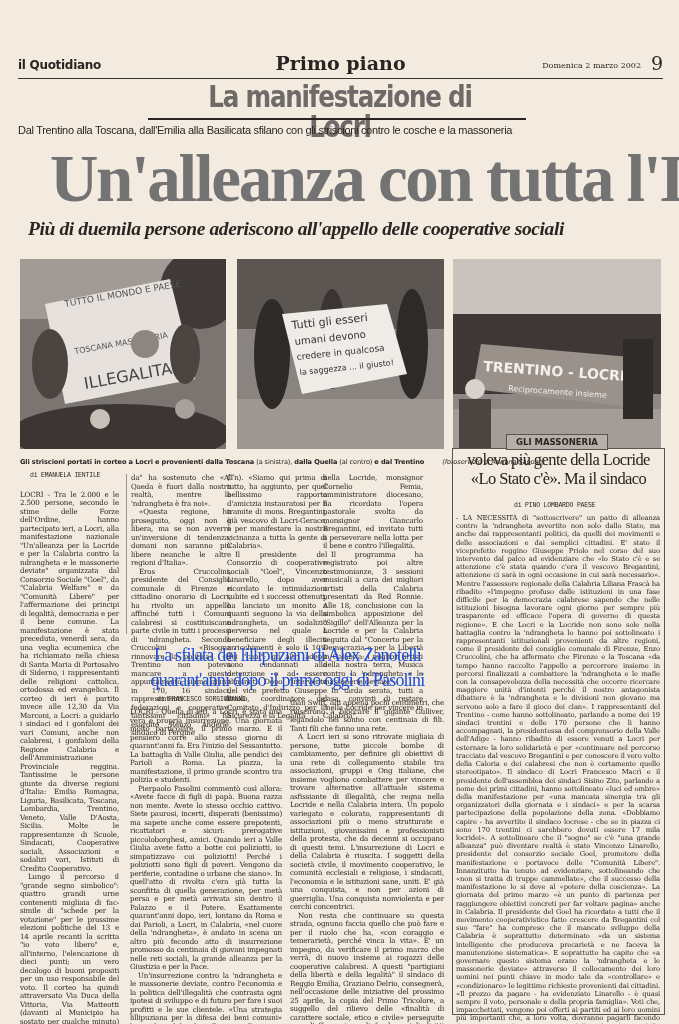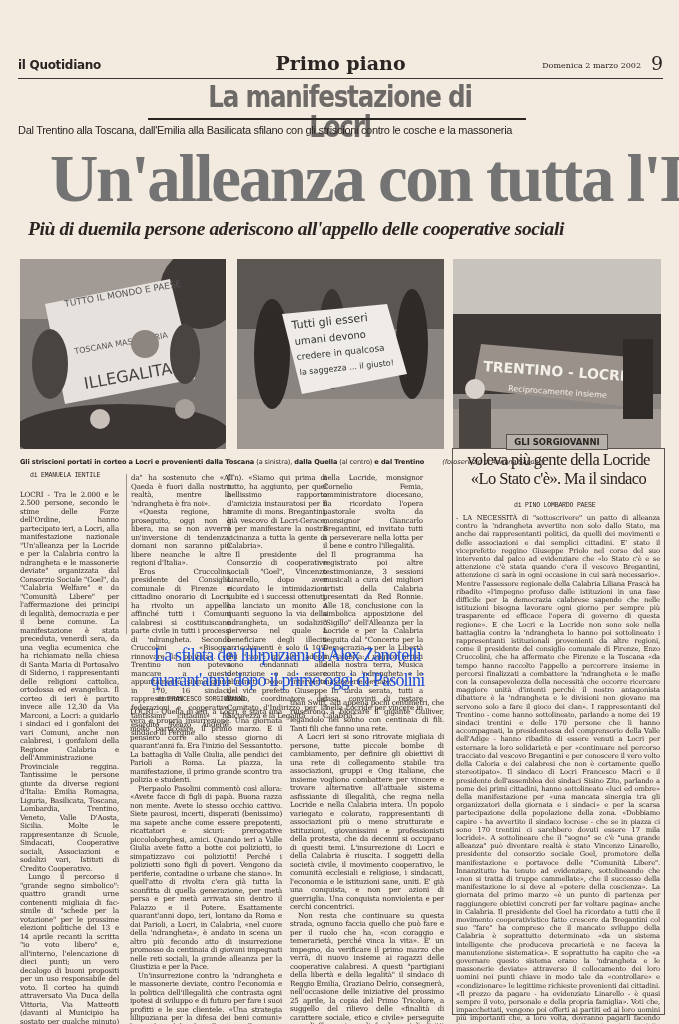--- a/index.html
+++ b/index.html
@@ -166,21 +166,21 @@
     <p>Pierpaolo Pasolini commentò così allora: «Avete facce di figli di papà. Buona razza non mente. Avete lo stesso occhio cattivo. Siete paurosi, incerti, disperati (benissimo) ma sapete anche come essere prepotenti, ricattatori e sicuri: prerogative piccoloborghesi, amici. Quando ieri a Valle Giulia avete fatto a botte coi poliziotti, io simpatizzavo coi poliziotti! Perché i poliziotti sono figli di poveri. Vengono da periferie, contadine o urbane che siano». In quell'atto di rivolta c'era già tutta la sconfitta di quella generazione, per metà persa e per metà arrivata sin dentro il Palazzo e il Potere. Esattamente quarant'anni dopo, ieri, lontano da Roma e dai Parioli, a Locri, in Calabria, «nel cuore della 'ndrangheta», è andato in scena un altro più fecondo atto di insurrezione promosso da centinaia di giovani impegnati nelle reti sociali, la grande alleanza per la Giustizia e per la Pace.</p>
     <p>Un'insurrezione contro la 'ndrangheta e le massonerie deviate, contro l'economia e la politica dell'illegalità che contrasta ogni ipotesi di sviluppo e di futuro per fare i suoi profitti e le sue clientele. «Una strategia lillipuziana per la difesa dei beni comuni» ha gridato dal palco allestito nella piazza principale di Locri il padre comboniano Alex Zanotelli. Sì, proprio come i minuscoli uomini della favola di Jona-</p>
   </div>
   <div class="col c6">
     <p class="first">than Swift, alti appena pochi centimetri, che riuscirono a bloccare il gigante Gulliver, legandolo nel sonno con centinaia di fili. Tanti fili che fanno una rete.</p>
     <p>A Locri ieri si sono ritrovate migliaia di persone, tutte piccole bombe di cambiamento, per definire gli obiettivi di una rete di collegamento stabile tra associazioni, gruppi e Ong italiane, che insieme vogliono combattere per vincere e trovare alternative all'attuale sistema asfissiante di illegalità, che regna nella Locride e nella Calabria intera. Un popolo variegato e colorato, rappresentanti di associazioni più o meno strutturate e istituzioni, giovanissimi e professionisti della protesta, che da decenni si occupano di questi temi. L'insurrezione di Locri e della Calabria è riuscita. I soggetti della società civile, il movimento cooperativo, le comunità ecclesiali e religiose, i sindacati, l'economia e le istituzioni sane, uniti. E' già una conquista, e non per azioni di guerriglia. Una conquista nonviolenta e per cerchi concentrici.</p>
     <p>Non resta che continuare su questa strada, ognuno faccia quello che può fare e per il ruolo che ha, «con coraggio e temerarietà, perché vinca la vita». E' un impegno, da verificare il primo marzo che verrà, di nuovo insieme ai ragazzi delle cooperative calabresi. A questi "partigiani della libertà e della legalità" il sindaco di Reggio Emilia, Graziano Delrio, consegnerà, nell'occasione delle iniziative del prossimo 25 aprile, la copia del Primo Tricolore, a suggello del rilievo delle «finalità di carattere sociale, etico e civile» perseguite per «l'affermazione di fondamentali diritti costituzionali di democrazia, libertà». Il sogno avviato nella Locride può e deve andare avanti. E' già un segno.</p>
   </div>
 
   <div class="box"></div>
-  <div class="box-tag">GLI SORGIOVANNI</div>
+  <div class="box-tag">GLI MASSONERIA</div>
   <div class="box-title">
     <div>voleva più gente della Locride</div>
     <div>«Lo Stato c'è». Ma il sindaco</div>
   </div>
   <div class="box-byline byline">di PINO LOMBARDO PAESE</div>
   <div class="col c7">
     <p class="first">- LA NECESSITÀ di "sottoscrivere" un patto di alleanza contro la 'ndrangheta avvertito non solo dallo Stato, ma anche dai rappresentanti politici, da quelli dei movimenti e delle associazioni e dai semplici cittadini. E' stato il viceprefetto reggino Giuseppe Priolo nel corso del suo intervento dal palco ad evidenziare che «lo Stato c'è e se attenzione c'è stata quando c'era il vescovo Bregantini, attenzione ci sarà in ogni occasione in cui sarà necessario». Mentre l'assessore regionale della Calabria Liliana Frascà ha ribadito «l'impegno profuso dalle istituzioni in una fase difficile per la democrazia calabrese sapendo che nelle istituzioni bisogna lavorare ogni giorno per sempre più trasparente ed efficace l'opera di governo di questa regione». E che Locri e la Locride non sono sole nella battaglia contro la 'ndrangheta lo hanno poi sottolineato i rappresentanti istituzionali provenienti da altre regioni, come il presidente del consiglio comunale di Firenze, Enzo Cruccolini, che ha affermato che Firenze e la Toscana «da tempo hanno raccolto l'appello a percorrere insieme in percorsi finalizzati a combattere la 'ndrangheta e le mafie con la consapevolezza della necessità che occorre ricercare maggiore unità d'intenti perché il nostro antagonista dibattere è la 'ndrangheta e le divisioni non giovano ma servono solo a fare il gioco dei clan». I rappresentanti del Trentino - come hanno sottolineato, parlando a nome dei 19 sindaci trentini e delle 170 persone che li hanno accompagnati, la presidentessa del comprensorio della Valle dell'Adige - hanno ribadito di essere venuti a Locri per esternare la loro solidarietà e per «continuare nel percorso tracciato dal vescovo Bregantini e per conoscere il vero volto della Caloria e dei calabresi che non è certamente quello stereotipato». Il sindaco di Locri Francesco Macrì e il presidente dell'assemblea dei sindaci Sisino Zito, parlando a nome dei primi cittadini, hanno sottolineato «luci ed ombre» della manifestazione per «una mancata sinergia tra gli organizzatori della giornata e i sindaci» e per la scarsa partecipazione della popolazione della zona. «Dobbiamo capire - ha avvertito il sindaco locrese - che se in piazza ci sono 170 trentini ci sarebbero dovuti essere 17 mila locridei». A sottolineare che il "sogno" se c'è "una grande alleanza" può diventare realtà è stato Vincenzo Linarello, presidente del consorzio sociale Goel, promotore della manifestazione e portavoce delle "Comunità Libere". Innanzitutto ha tenuto ad evidenziare, sottolineando che «non si tratta di truppe cammellate», che il successo della manifestazione lo si deve al «potere della coscienza». La giornata del primo marzo «è un punto di partenza per raggiungere obiettivi concreti per far voltare pagina» anche in Calabria. Il presidente del Goel ha ricordato a tutti che il movimento cooperativistico fatto crescere da Bregantini col suo "fare" ha compreso che il mancato sviluppo della Calabria è soprattutto determinato «da un sistema intelligente che produceva precarietà e ne faceva la manutenzione sistematica». E soprattutto ha capito che «a governare questo sistema erano la 'ndrangheta e le massonerie deviate» attraverso il collocamento dei loro uomini nei punti chiave in modo tale da «controllare» e «condizionare» le legittime richieste provenienti dai cittadini. «Il prezzo da pagare - ha evidenziato Linarello - è quasi sempre il voto, personale e della propria famiglia». Voti che, impacchettati, vengono poi offerti ai partiti ed ai loro uomini più importanti che, a loro volta, dovranno pagarli facendo dare carriera politica ai referenti della 'ndrangheta e delle massonerie deviate in un ciclo continuo. Ecco perché oggi è fondamentale «spezzare questo circolo vizioso che "asfissia" e non offre possibilità alcuna di sviluppo». Da qui l'appello a non vendere il proprio voto perché «vale tantissimo e potete cambiare il volto della nostra terra usandolo bene».</p>
   </div>
 
 </div>

